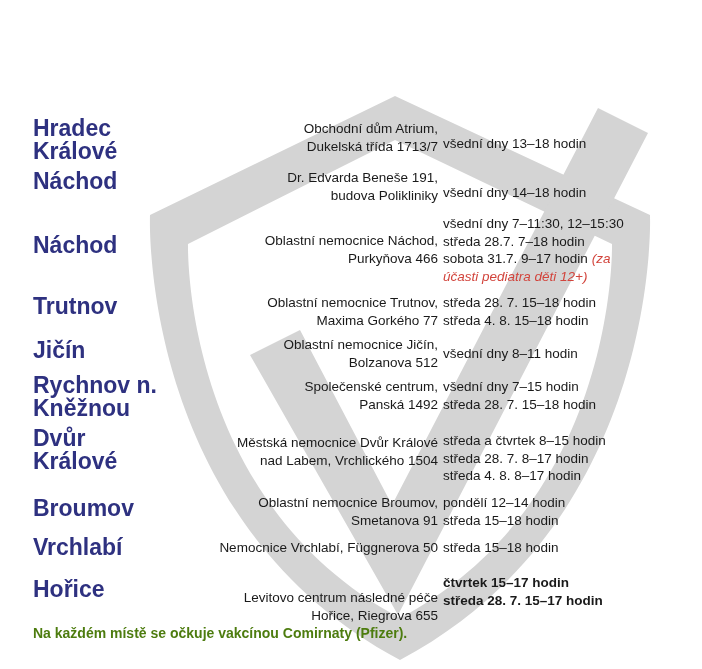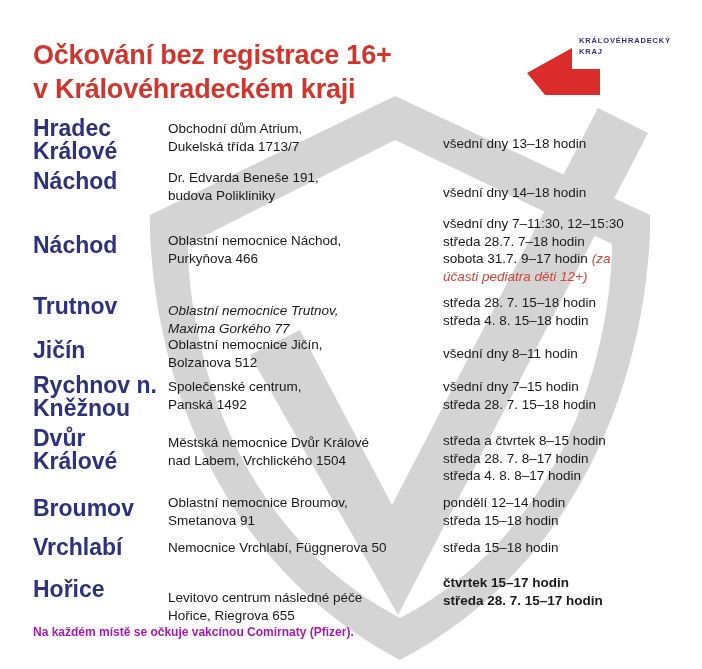--- a/index.html
+++ b/index.html
@@ -99,41 +99,42 @@
     white-space: pre-line;
   }
   .place {
     position: absolute;
     left: 168px;
     width: 270px;
     color: #1a1a1a;
     font-size: 13.5px;
     line-height: 17.5px;
     white-space: pre-line;
+    text-align: right;
   }
   .hours {
     position: absolute;
     left: 443px;
     width: 250px;
     color: #1a1a1a;
     font-size: 13.5px;
     line-height: 17.5px;
     white-space: pre-line;
   }
   .hours .note {
     color: #d2443c;
     font-style: italic;
   }
   
   #footer {
     position: absolute;
     left: 33px;
     top: 625px;
-    color: #a21caf;
-    font-size: 12px;
+    color: #4d7c0f;
+    font-size: 14px;
     font-weight: bold;
     z-index: 2;
   }
 </style>
 </head>
 <body>
 
 <div id="poster">
 
   <svg id="watermark" viewBox="0 0 702 669" aria-hidden="true">
@@ -155,34 +156,20 @@
       <path d="M 250 355
                L 300 330
                L 392 505
                L 598 108
                L 648 133
                L 398 615
                Z"></path>
     </g>
   </svg>
 
-  <div id="header">
-    <div id="title">Očkování bez registrace 16+
-v Královéhradeckém kraji</div>
-
-    <div id="logo">
-      <svg id="logo-mark" viewBox="0 0 84 52" aria-hidden="true">
-        <path d="M 51 2 L 6 27 L 24 49 L 79 49 L 79 23 L 51 23 Z" fill="#dc2b2b"></path>
-      </svg>
-      <div id="logo-text">
-        <div>KRÁLOVÉHRADECKÝ</div>
-        <div>KRAJ</div>
-      </div>
-    </div>
-  </div>
 
   <div id="table">
       <div class="row" style="top: 5px;">
         <div class="city" style="top: 0px;">Hradec
 Králové</div>
         <div class="place" style="top: 3px;">Obchodní dům Atrium,
 Dukelská třída 1713/7</div>
         <div class="hours" style="top: 18px;"><span>všední dny 13–18 hodin</span></div>
       </div>
       <div class="row" style="top: 58px;">
@@ -195,21 +182,21 @@
         <div class="city" style="top: 14px;">Náchod</div>
         <div class="place" style="top: 12px;">Oblastní nemocnice Náchod,
 Purkyňova 466</div>
         <div class="hours" style="top: -5px;"><span>všední dny 7–11:30, 12–15:30
 středa 28.7. 7–18 hodin
 sobota 31.7. 9–17 hodin </span><span class="note">(za
 účasti pediatra děti 12+)</span></div>
       </div>
       <div class="row" style="top: 178px;">
         <div class="city" style="top: 5px;">Trutnov</div>
-        <div class="place" style="top: 12px; font-style: italic;">Oblastní nemocnice Trutnov,
+        <div class="place" style="top: 4px;">Oblastní nemocnice Trutnov,
 Maxima Gorkého 77</div>
         <div class="hours" style="top: 4px;"><span>středa 28. 7. 15–18 hodin
 středa 4. 8. 15–18 hodin</span></div>
       </div>
       <div class="row" style="top: 222px;">
         <div class="city" style="top: 5px;">Jičín</div>
         <div class="place" style="top: 2px;">Oblastní nemocnice Jičín,
 Bolzanova 512</div>
         <div class="hours" style="top: 11px;"><span>všední dny 8–11 hodin</span></div>
       </div>

